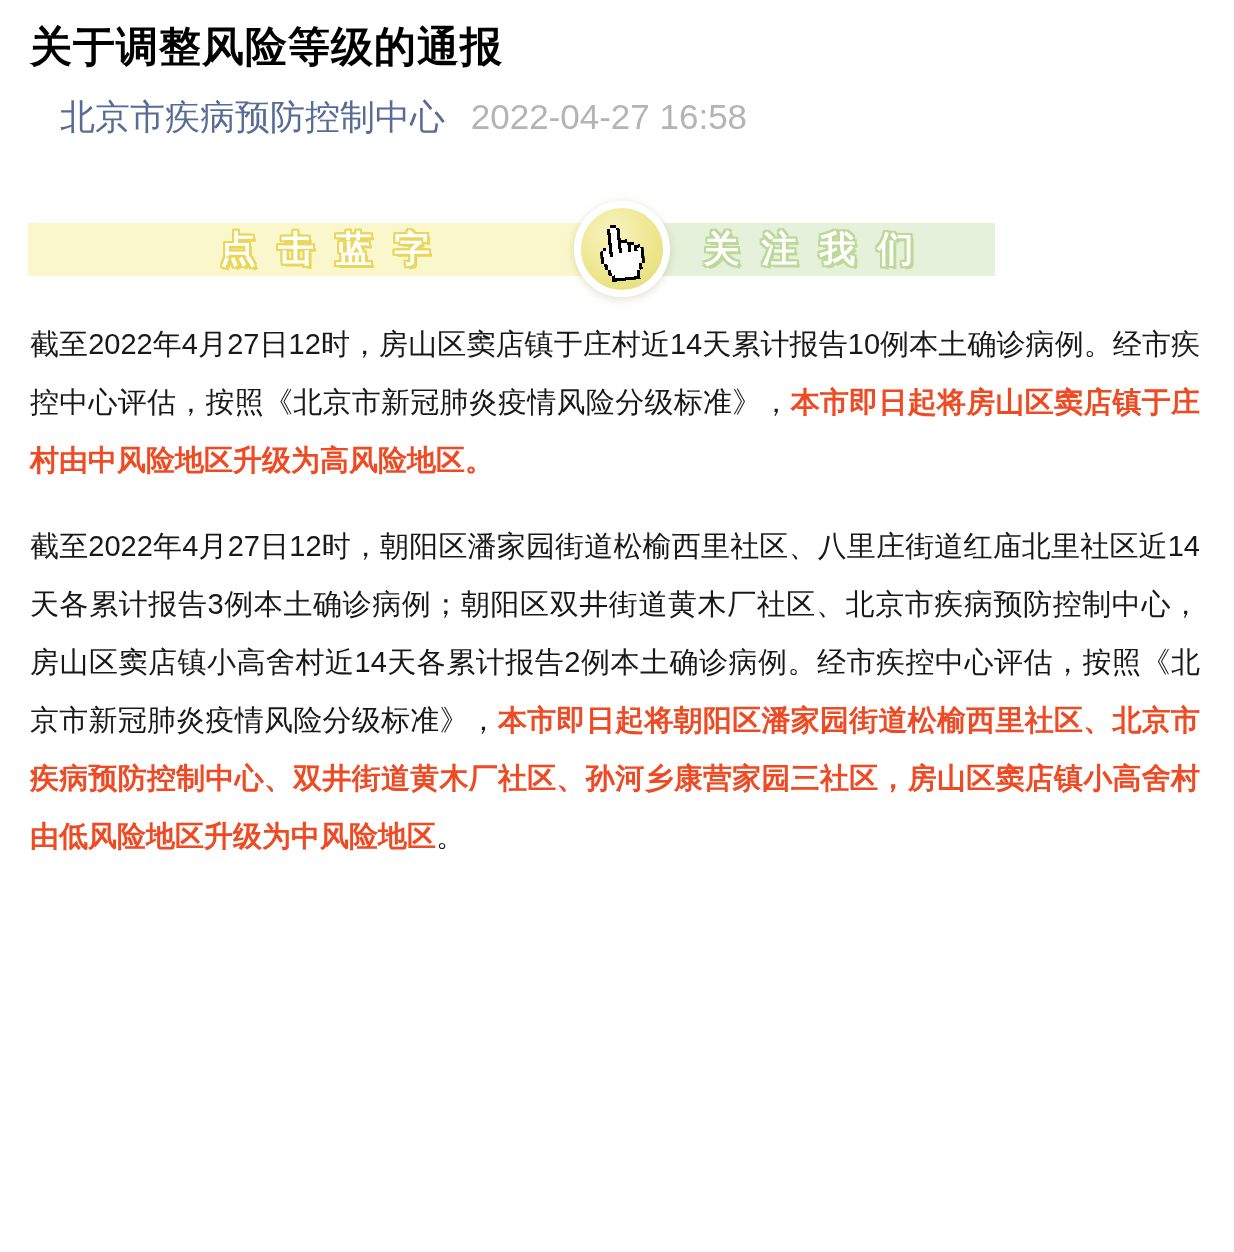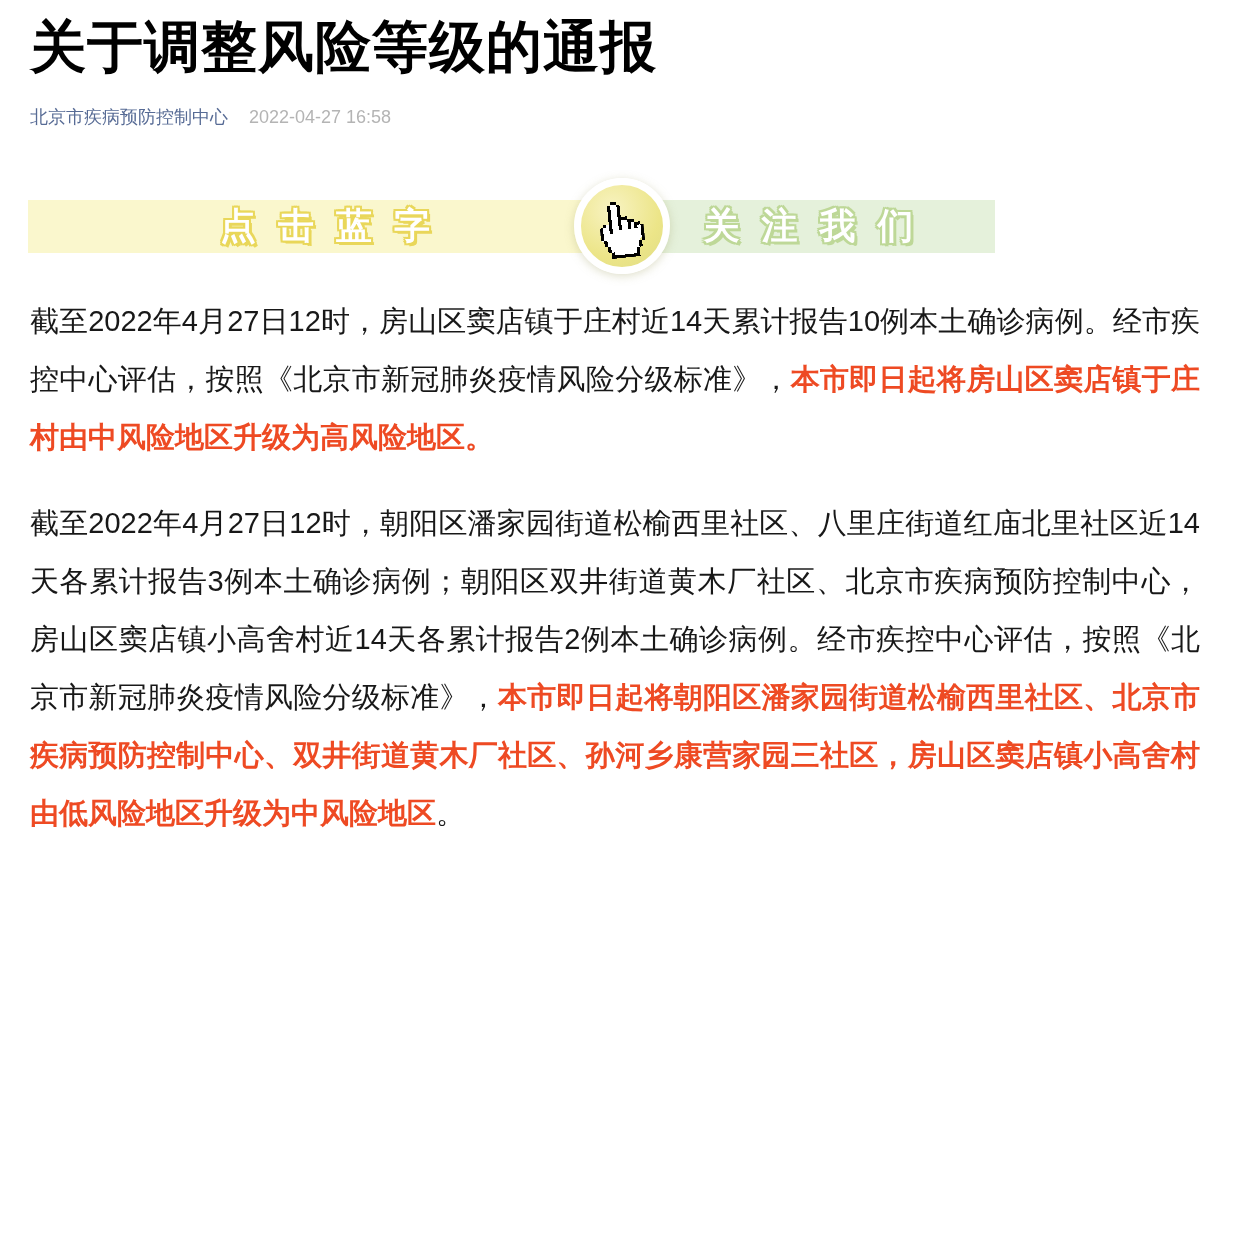--- a/index.html
+++ b/index.html
@@ -10,28 +10,28 @@
     --ybg:#faf7cd;
     --gbg:#e5f1db;
     --ystroke:#e9d75a;
     --gstroke:#bed898;
   }
   *{margin:0;padding:0;box-sizing:border-box;}
   html,body{width:1234px;height:1252px;overflow:hidden;background:#fff;
     font-family:"Liberation Sans","DejaVu Sans",sans-serif;}
   .page{position:relative;width:1234px;height:1252px;padding:0 34px 0 30px;}
 
-  h1.title{margin-top:22px;font-size:56px;line-height:50px;font-weight:bold;
+  h1.title{margin-top:22px;font-size:42px;line-height:50px;font-weight:bold;
     color:#000;letter-spacing:1px;}
 
-  .meta{margin-top:28px;font-size:18px;line-height:34px;}
+  .meta{margin-top:28px;font-size:35px;line-height:34px;margin-left:30px;}
   .meta .source{color:var(--link);text-decoration:none;cursor:pointer;}
   .meta .time{color:var(--tsgray);margin-left:16px;}
 
-  .banner{position:relative;margin-top:66px;margin-left:-2px;width:967px;height:53px;display:flex;}
+  .banner{position:relative;margin-top:89px;margin-left:-2px;width:967px;height:53px;display:flex;}
   .banner .half{display:flex;align-items:center;justify-content:center;height:53px;}
   .banner .half.left{width:594px;background:var(--ybg);}
   .banner .half.right{flex:1;background:var(--gbg);text-align:right;}
   .banner .label{font-size:36px;font-weight:bold;letter-spacing:22px;padding-left:22px;
     color:#fff;}
   .banner .label.yellow{text-shadow:
     2px 0 var(--ystroke),-2px 0 var(--ystroke),0 2px var(--ystroke),0 -2px var(--ystroke),
     2px 2px var(--ystroke),-2px 2px var(--ystroke),2px -2px var(--ystroke),-2px -2px var(--ystroke),
     3px 3px var(--ystroke);}
   .banner .label.green{text-shadow:

